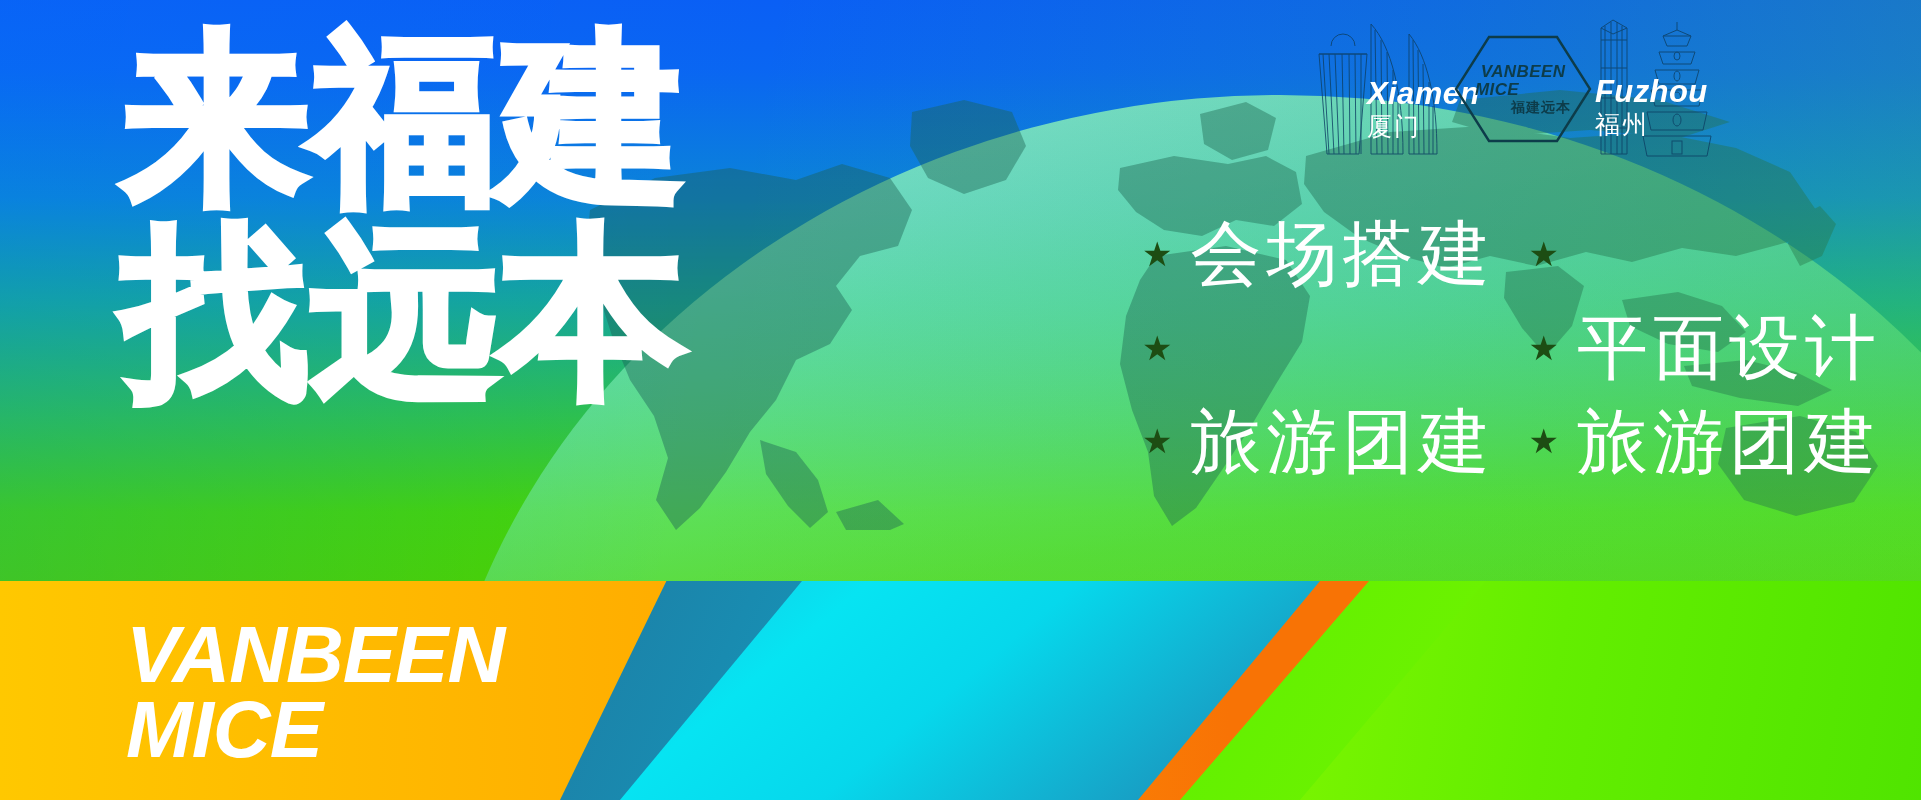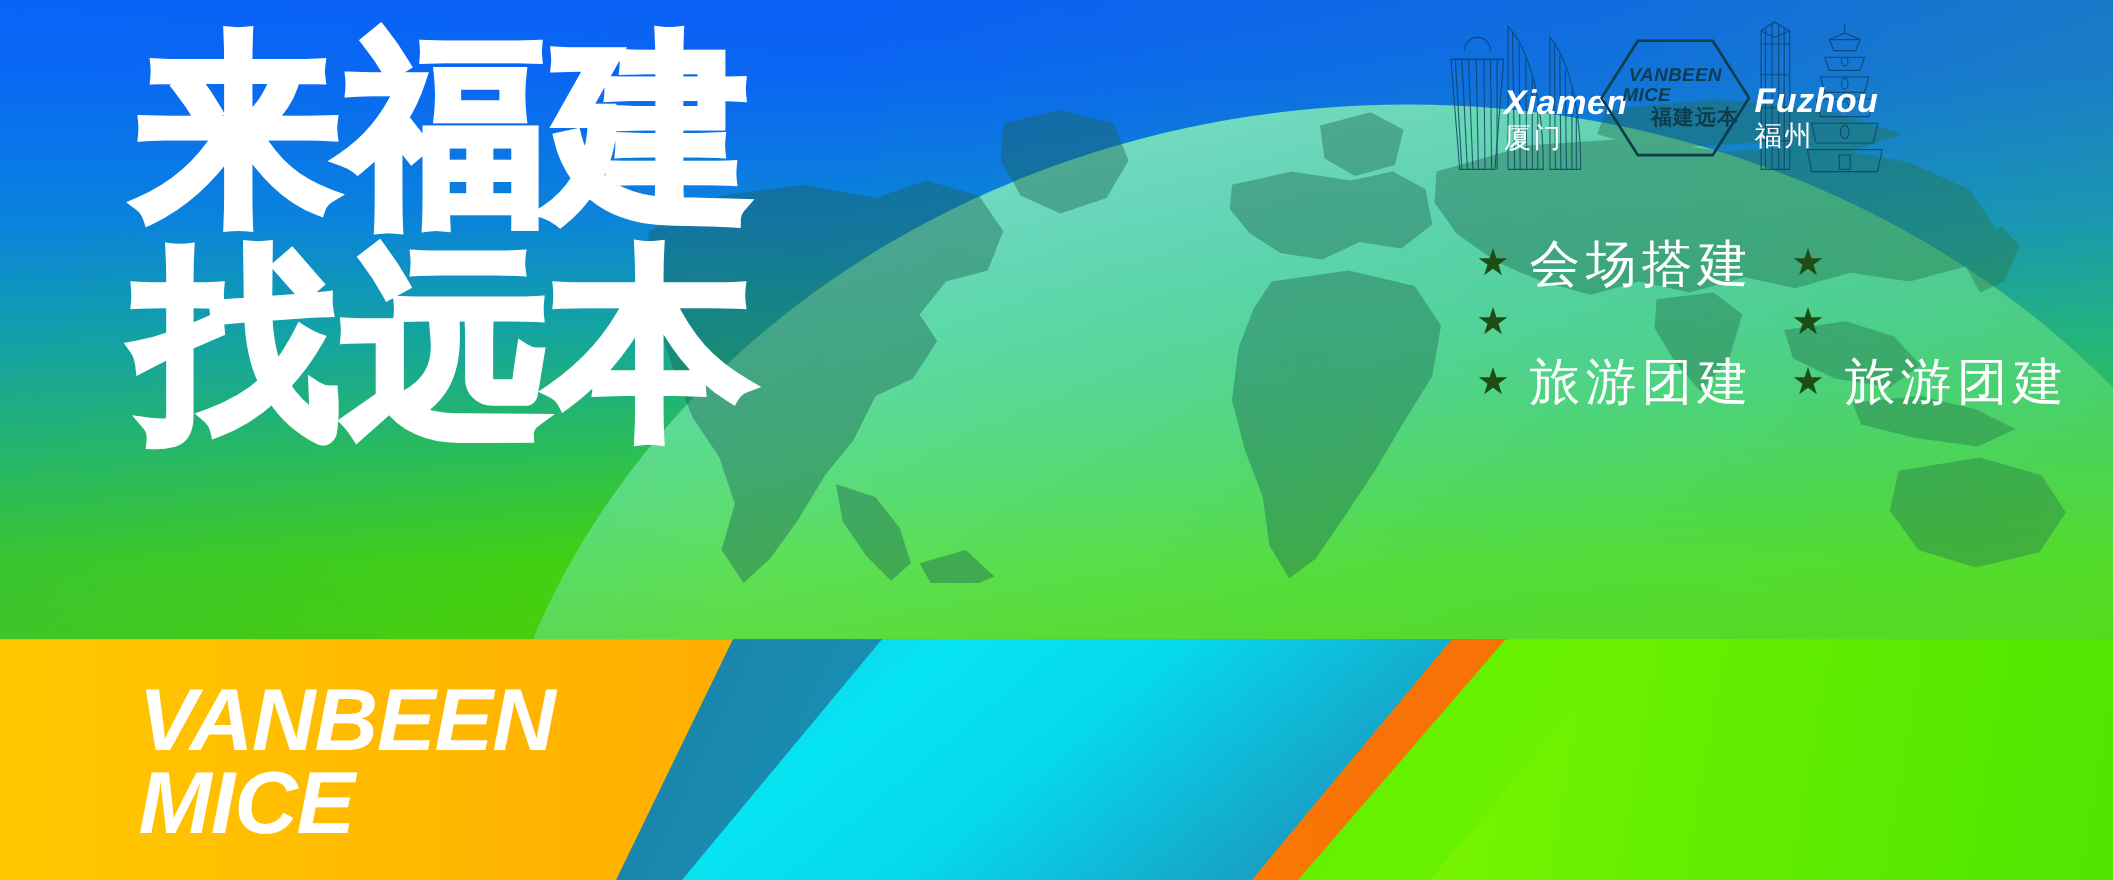--- a/index.html
+++ b/index.html
@@ -101,21 +101,21 @@
     white-space:nowrap;
   }
   .svc .star{
     color:#1d4d13;
     font-size:34px;
     line-height:1;
     flex:0 0 auto;
   }
   .svc .txt{
     color:#ffffff;
-    font-size:46px;
+    font-size:71px;
     letter-spacing:5px;
     font-weight:400;
     line-height:1.18;
   }
 
   
   .lockup{
     position:absolute;
     left:1305px; top:6px;
     width:430px; height:165px;
@@ -170,21 +170,21 @@
     line-height:1.04;
   }
   .hexmark .hx1{
     font-size:17px; font-weight:700; font-style:italic; letter-spacing:.4px;
   }
   .hexmark .hx2{
     font-size:17px; font-weight:700; font-style:italic; letter-spacing:.4px;
     align-self:flex-start; margin-left:22px;
   }
   .hexmark .hx3{
-    font-size:19px; font-weight:700; letter-spacing:1px; margin-top:2px;margin-left:36px;
+    font-size:14px; font-weight:700; letter-spacing:1px; margin-top:2px;margin-left:36px;
   }
 
   
   .bottombar{
     position:absolute;
     left:0; bottom:0;
     width:1921px;
     height:219px;
     overflow:hidden;
     background:linear-gradient(90deg,#ffc800 0%,#ffae00 34%,#fb8304 54%,#f87305 64%);
@@ -289,20 +289,21 @@
         <span class="txt">会场搭建</span>
       </div>
       <div class="svc">
         <span class="star">★</span>
       </div>
       <div class="svc">
         <span class="star">★</span>
       </div>
       <div class="svc">
         <span class="star">★</span>
+        <span class="txt">平面设计</span>
       </div>
       <div class="svc">
         <span class="star">★</span>
         <span class="txt">旅游团建</span>
       </div>
       <div class="svc">
         <span class="star">★</span>
         <span class="txt">旅游团建</span>
       </div>
     </div>

